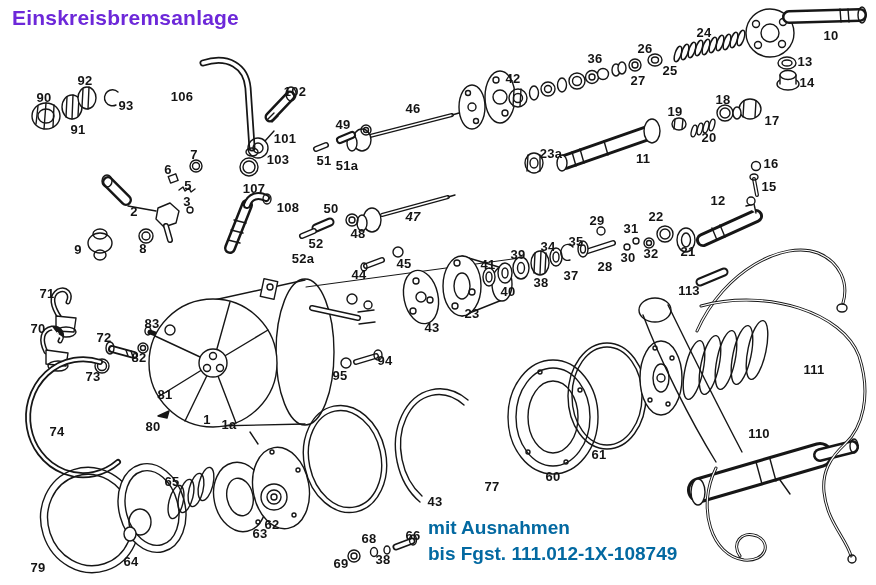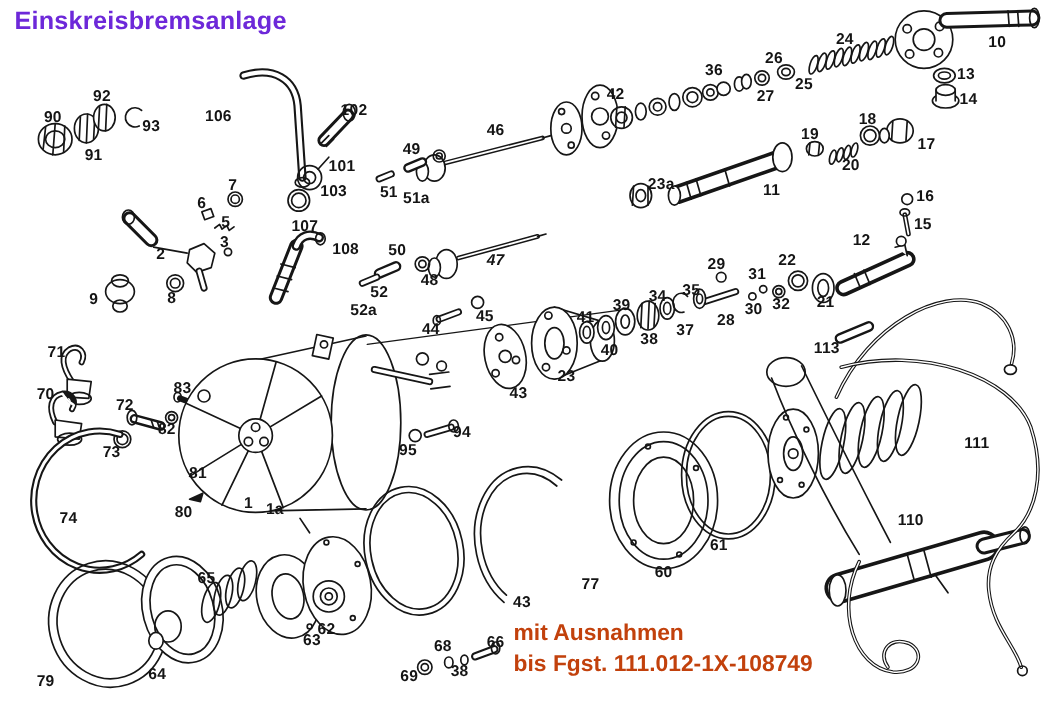--- a/index.html
+++ b/index.html
@@ -15,21 +15,21 @@
     position:absolute; transform:translate(-50%,-50%);
     font-size:13px; font-weight:bold; color:var(--ink);
     white-space:nowrap; letter-spacing:0.2px;
   }
   .title {
     position:absolute; left:12px; top:6px; margin:0;
     font-size:21px; font-weight:bold; color:#6d28d9; letter-spacing:0.2px;
   }
   .footer {
     position:absolute; left:428px; top:515px;
-    font-size:19px; font-weight:bold; color:#c2410c; line-height:26px;
+    font-size:19px; font-weight:bold; color:#0369a1; line-height:26px;
   }
 </style>
 </head>
 <body>
 
 <div class="stage">
 
   <svg class="art" viewBox="0 0 876 585" fill="none" stroke="#161616" stroke-width="1.4" stroke-linecap="round" stroke-linejoin="round">
 
     <g>

